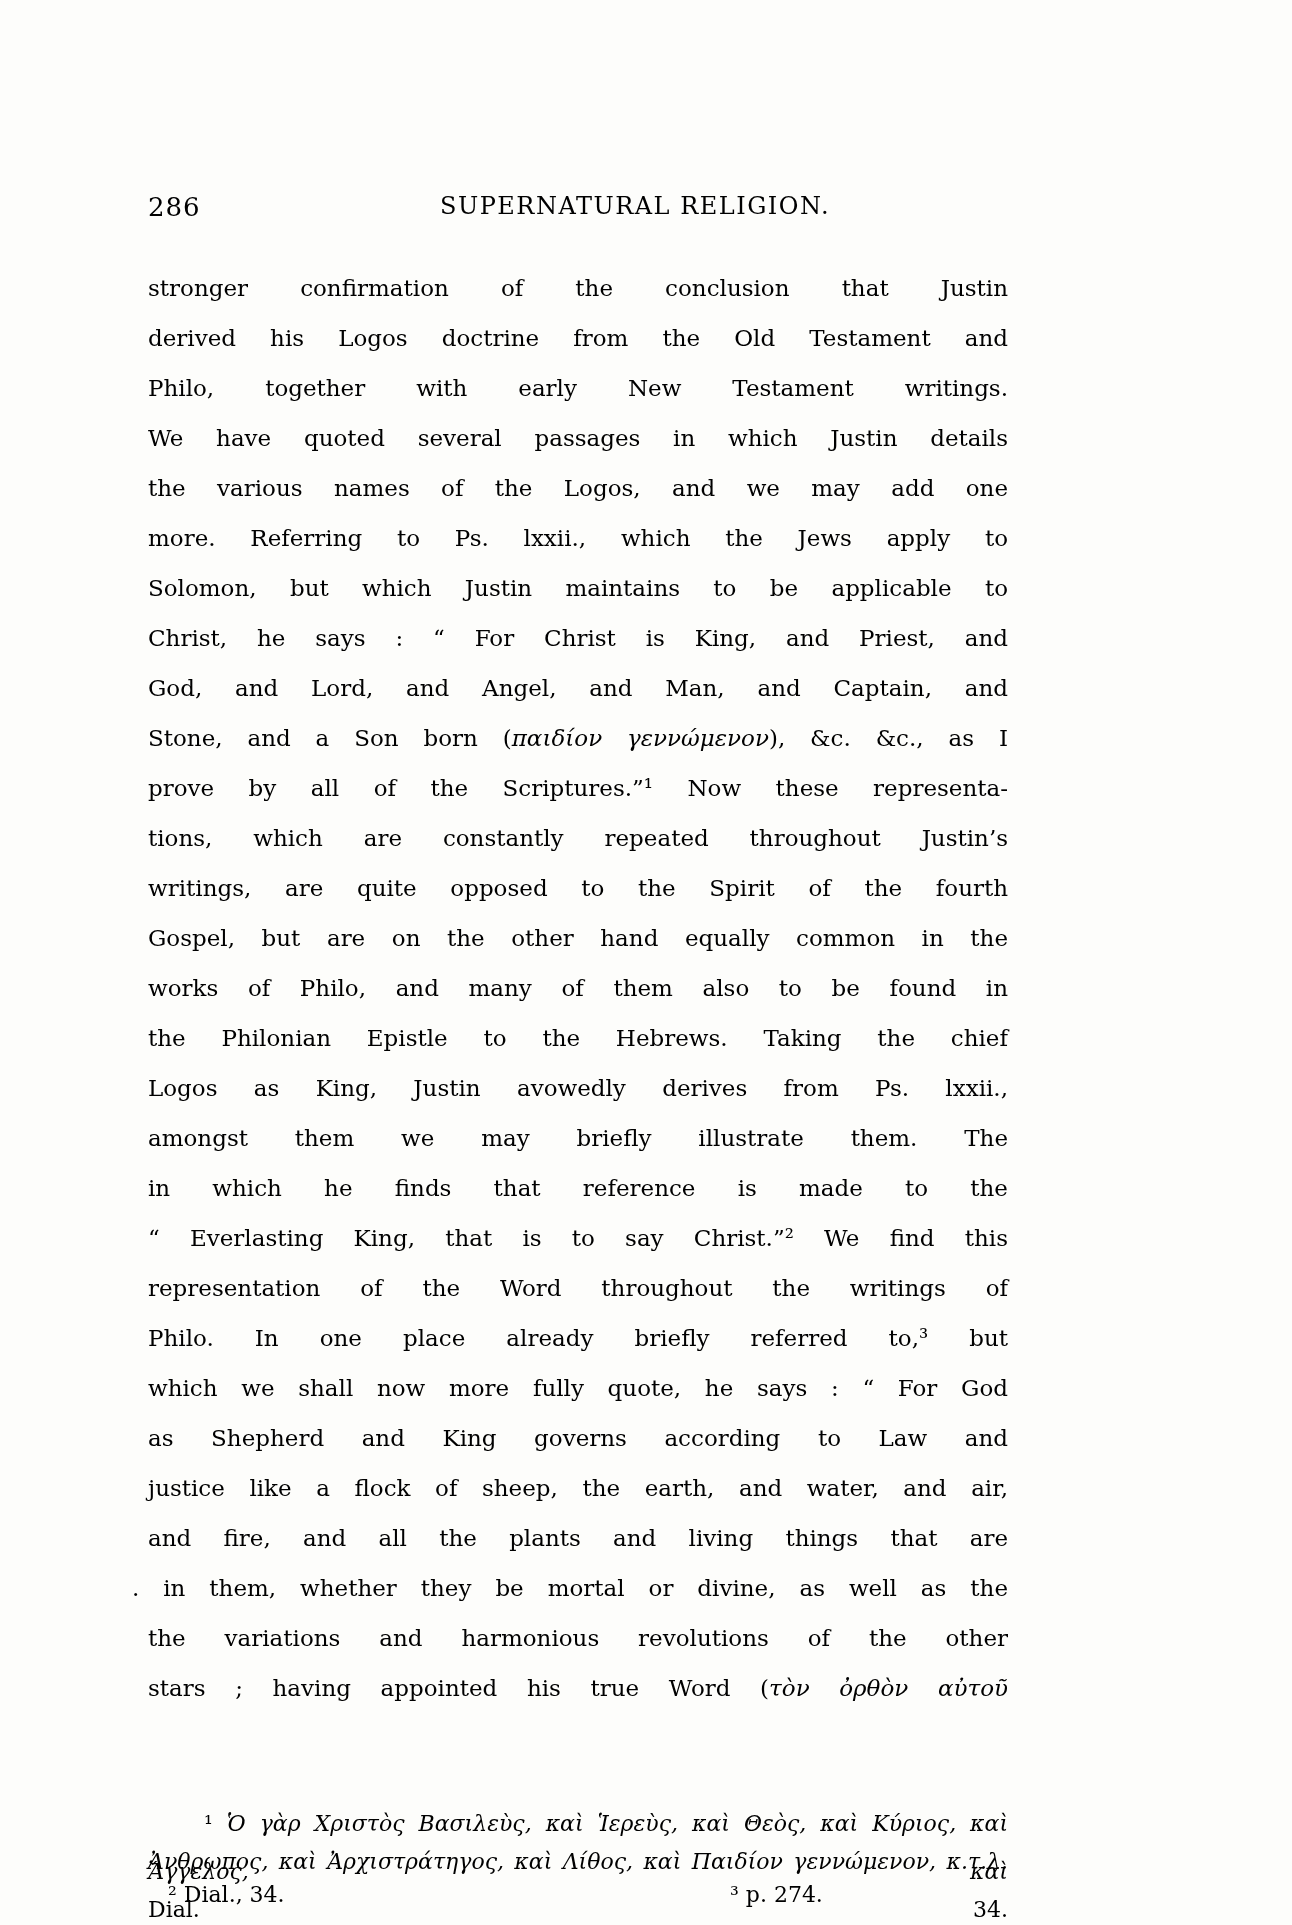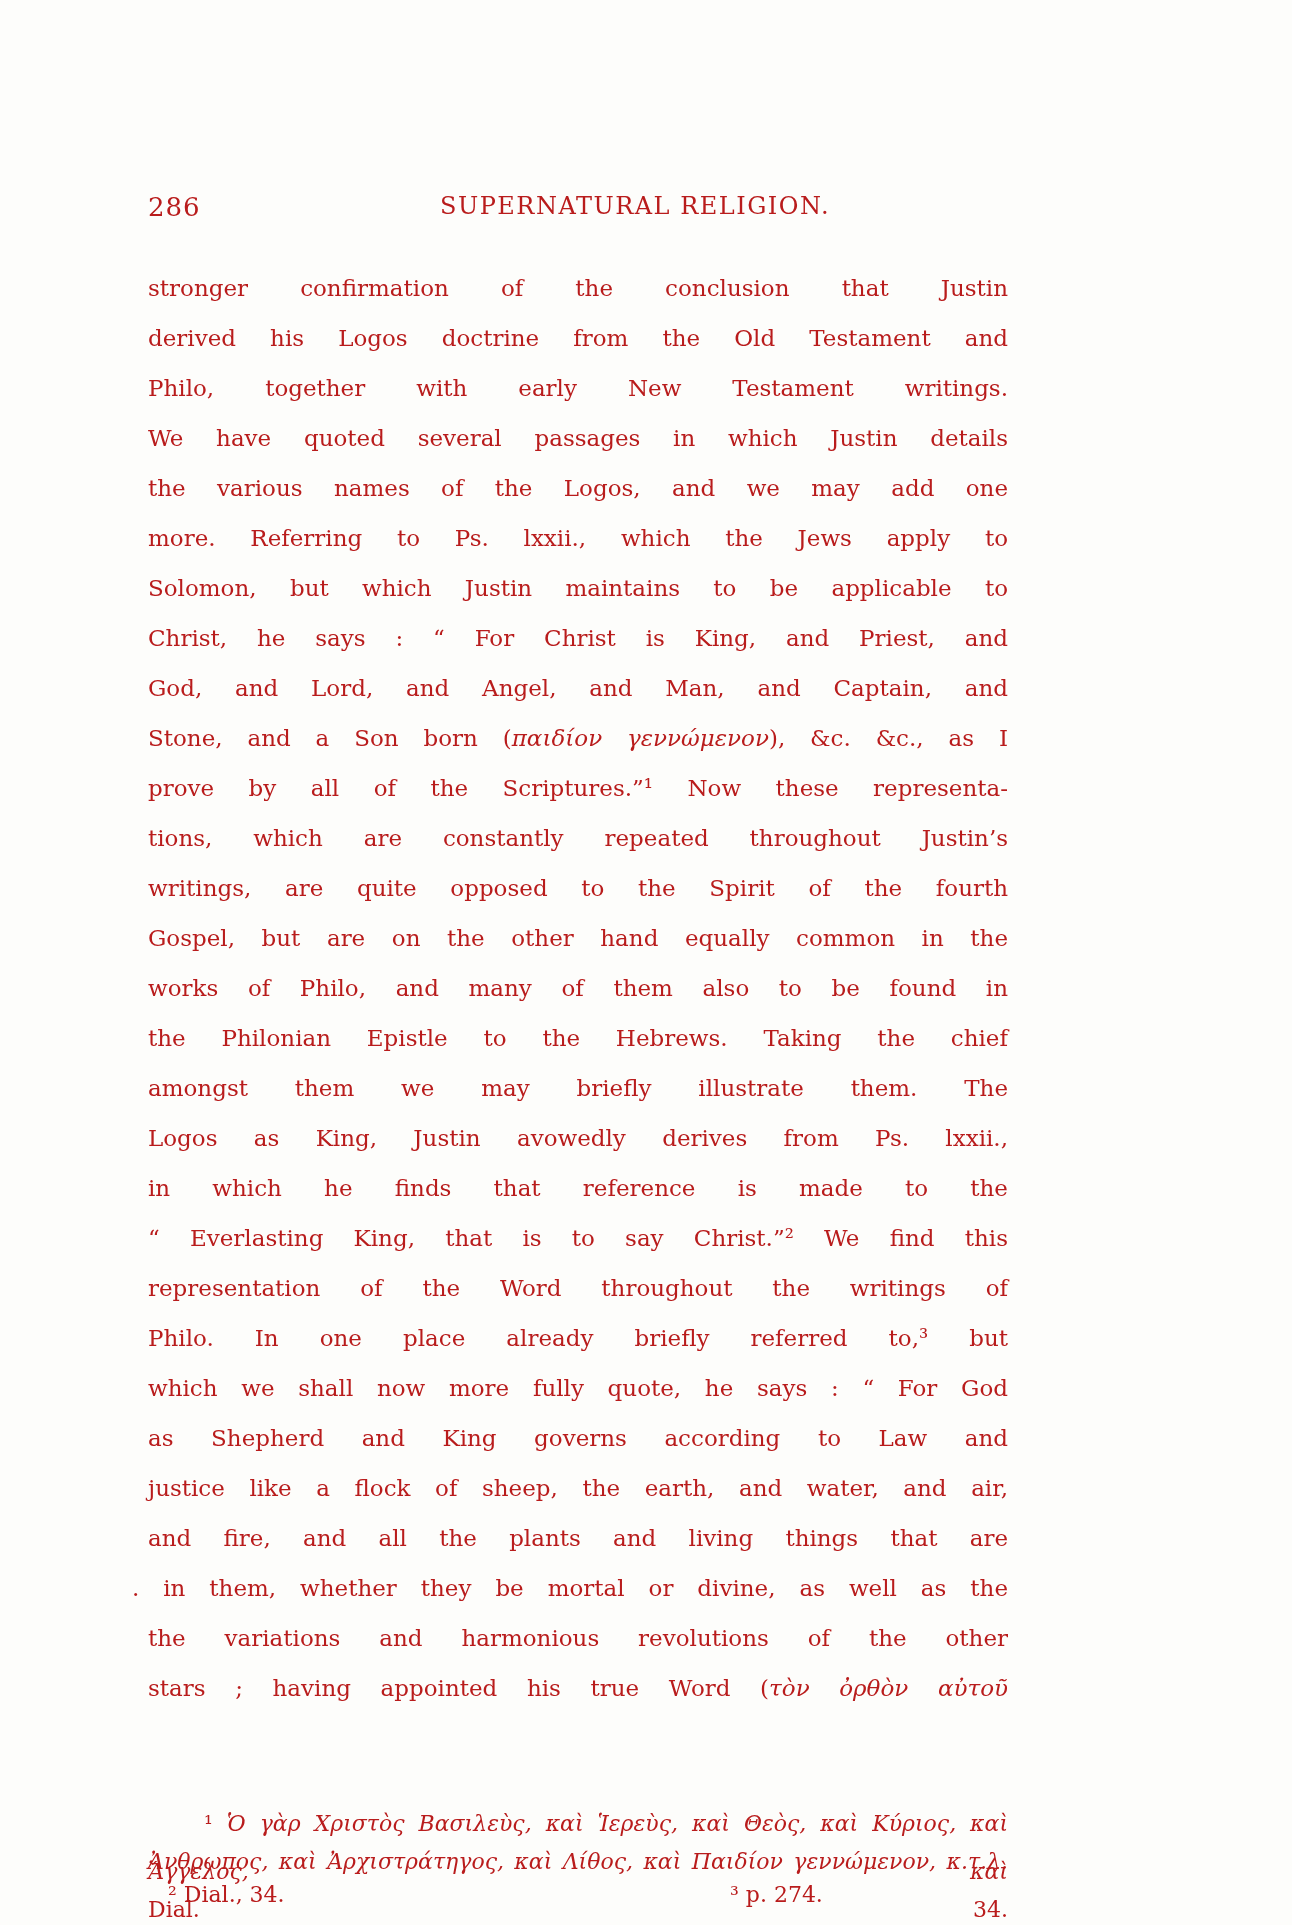--- a/index.html
+++ b/index.html
@@ -1,21 +1,21 @@
 <!DOCTYPE html>
 <html><head>
 <meta charset="utf-8">
 <style>
   html, body { margin: 0; padding: 0; background: #e8e8e8; }
   .page {
     position: relative;
     width: 1292px;
     height: 1925px;
     background: #fdfdfb;
-    color: #b91c1c;
+    color: #000000;
     font-family: "DejaVu Serif", "Liberation Serif", serif;
     overflow: hidden;
     margin: 0 auto;
   }
   .header { position: absolute; top: 192px; left: 0; width: 1292px; height: 40px; }
   .pagenum {
     position: absolute; left: 148px; top: 0;
     font-size: 26px; letter-spacing: 1px;
   }
   .running-title {
@@ -68,22 +68,22 @@
       <div class="bline">Solomon, but which Justin maintains to be applicable to</div>
       <div class="bline">Christ, he says : “ For Christ is King, and Priest, and</div>
       <div class="bline">God, and Lord, and Angel, and Man, and Captain, and</div>
       <div class="bline">Stone, and a Son born (<span class="gk">παιδίον γεννώμενον</span>), &amp;c. &amp;c., as I</div>
       <div class="bline">prove by all of the Scriptures.”¹  Now these representa-</div>
       <div class="bline">tions, which are constantly repeated throughout Justin’s</div>
       <div class="bline">writings, are quite opposed to the Spirit of the fourth</div>
       <div class="bline">Gospel, but are on the other hand equally common in the</div>
       <div class="bline">works of Philo, and many of them also to be found in</div>
       <div class="bline">the Philonian Epistle to the Hebrews.  Taking the chief</div>
+      <div class="bline">Logos as King, Justin avowedly derives from Ps. lxxii.,</div>
       <div class="bline">amongst them we may briefly illustrate them.  The</div>
-      <div class="bline">Logos as King, Justin avowedly derives from Ps. lxxii.,</div>
       <div class="bline">in which he finds that reference is made to the</div>
       <div class="bline">“ Everlasting King, that is to say Christ.”²  We find this</div>
       <div class="bline">representation of the Word throughout the writings of</div>
       <div class="bline">Philo.  In one place already briefly referred to,³ but</div>
       <div class="bline">which we shall now more fully quote, he says : “ For God</div>
       <div class="bline">as Shepherd and King governs according to Law and</div>
       <div class="bline">justice like a flock of sheep, the earth, and water, and air,</div>
       <div class="bline">and fire, and all the plants and living things that are</div>
       <div class="bline outdent">. in them, whether they be mortal or divine, as well as the</div>
       <div class="bline">the variations and harmonious revolutions of the other</div>

